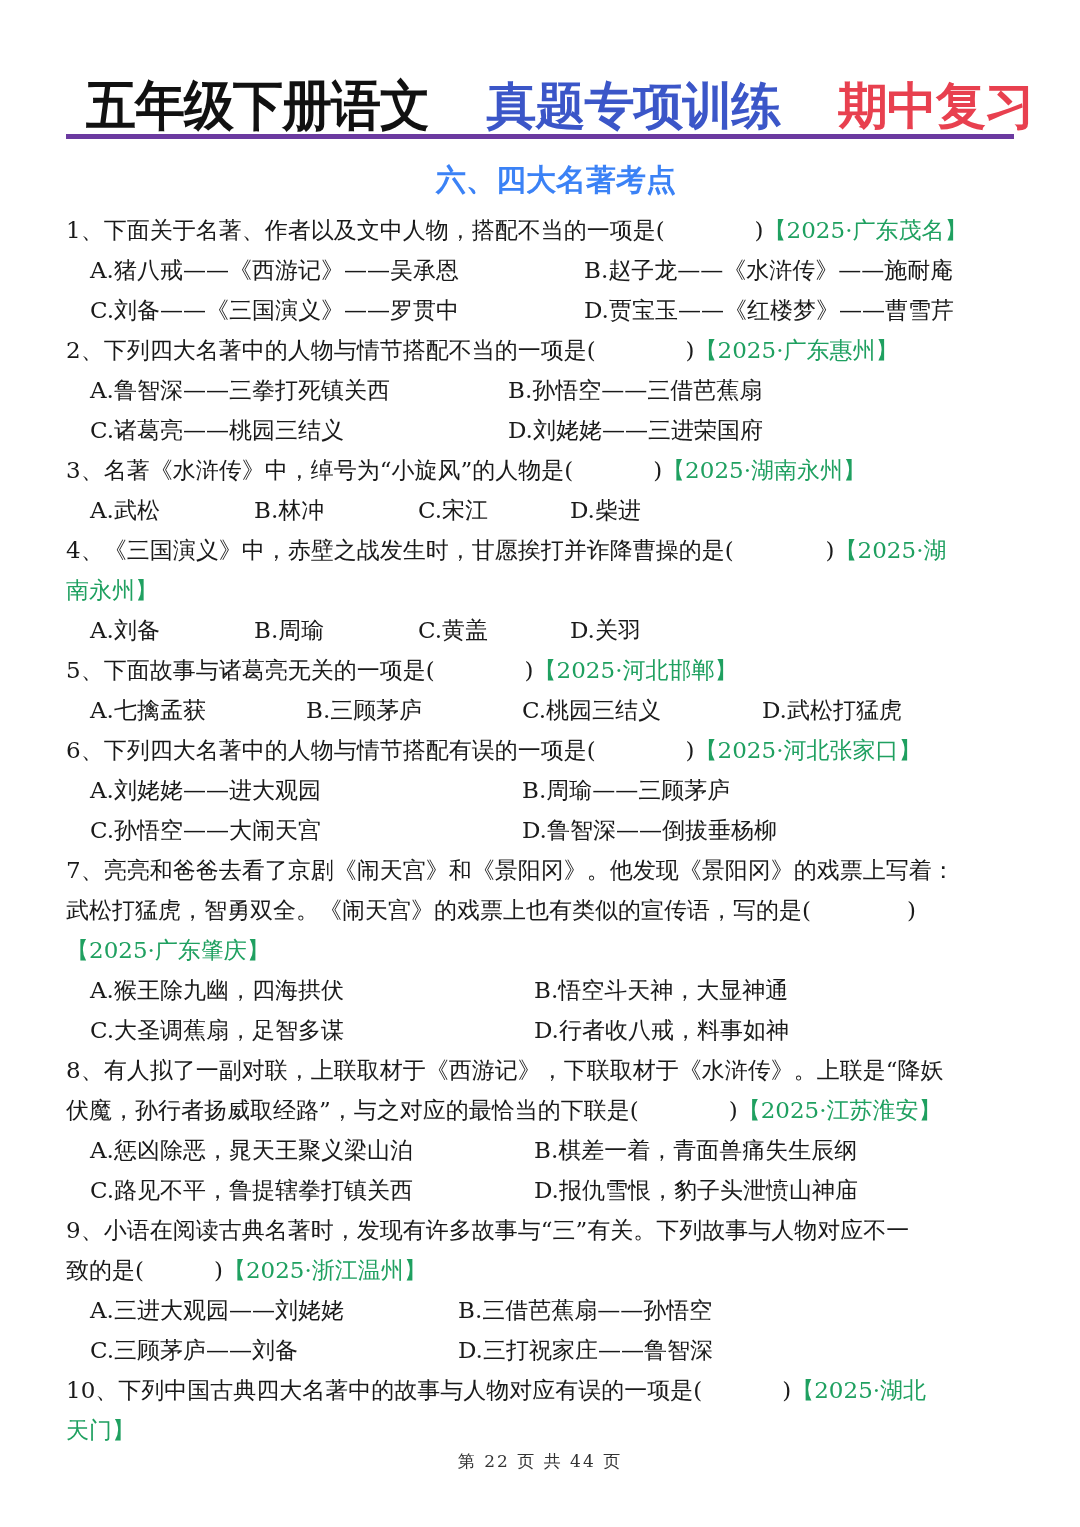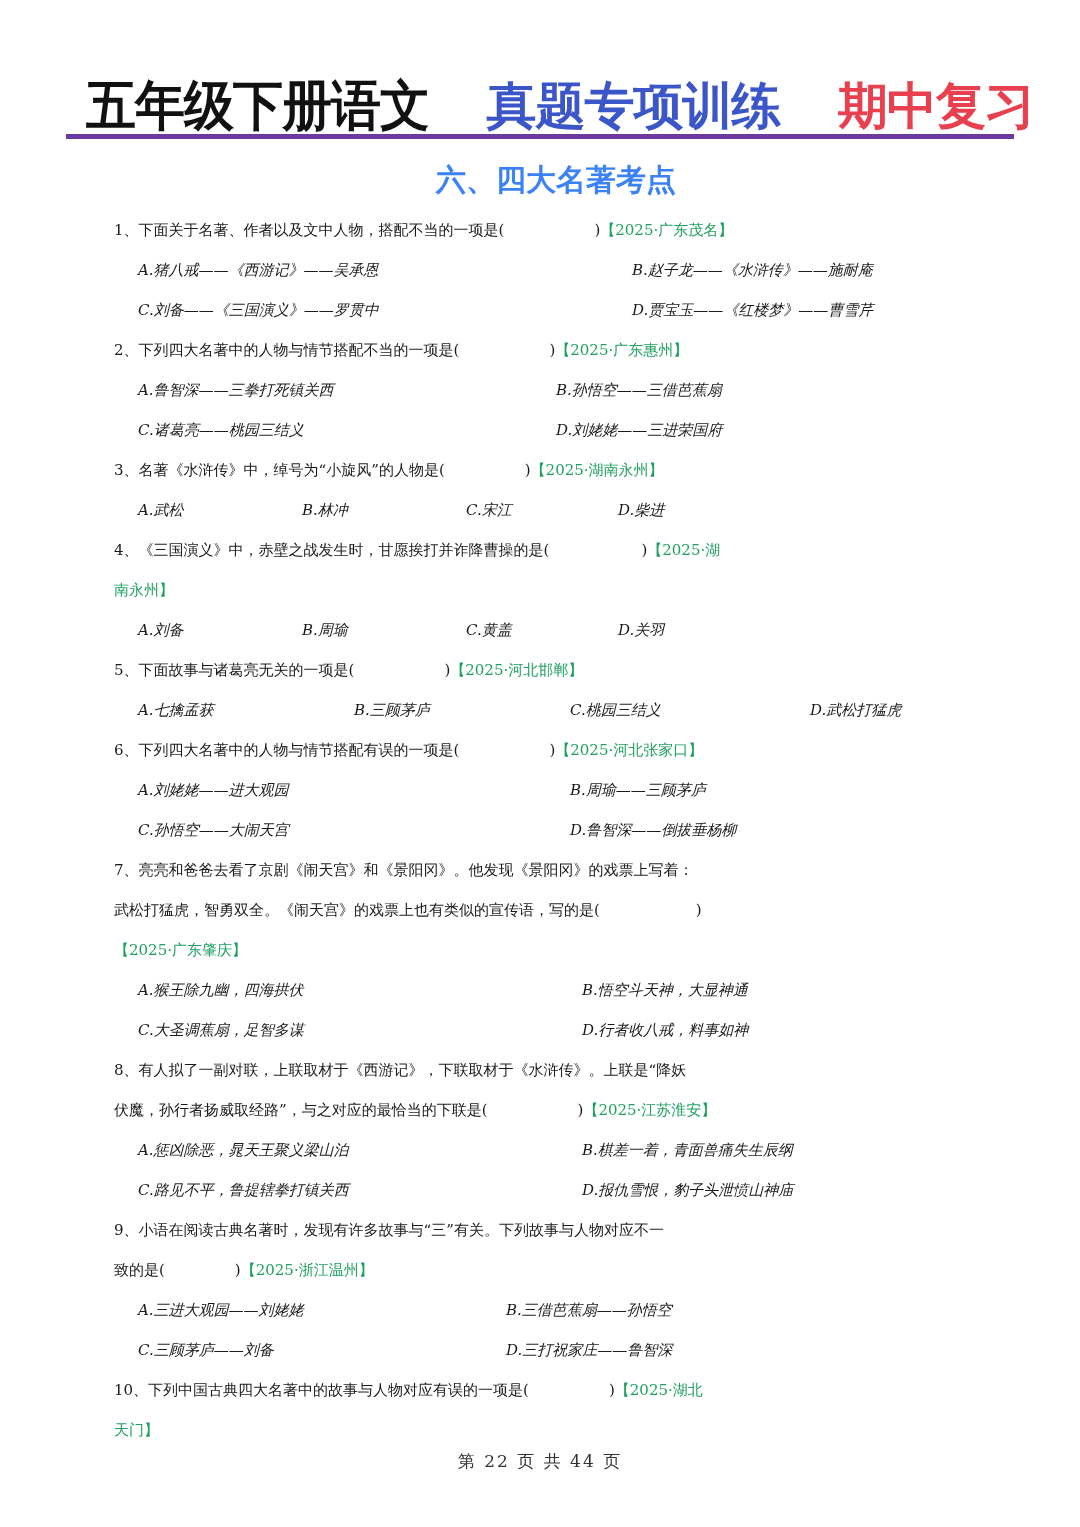--- a/index.html
+++ b/index.html
@@ -13,23 +13,23 @@
                  line-height:56px; letter-spacing:-1px; white-space:nowrap; }
   .seg-black { color:#111111; transform:scaleY(1.08); }
   .seg-red { color:#e8404f; }
   .seg-blue { color:#3b56c8; }
   .rule { position:absolute; left:66px; top:134px; width:948px; height:5px; background:#6b3aa0; }
 
   .section-title { position:absolute; left:16px; width:1080px; top:160px; text-align:center;
                    font-family:"DejaVu Sans", sans-serif; font-weight:bold; font-size:30px; color:#3b82f6; }
 
   .content { position:absolute; left:66px; top:210px; width:950px; }
-  .line { height:40px; line-height:40px; font-size:15px; white-space:nowrap; position:relative;margin-left:48px; }
+  .line { height:40px; line-height:40px; font-size:23px; white-space:nowrap; position:relative; }
   .line.q { }
-  .line.opt { padding-left:24px;font-style:italic; }
+  .line.opt { padding-left:24px; }
   .src { color:#1fa060; }
   .blank { display:inline-block; }
   .opt-item { display:inline-block; }
 
   .footer { position:absolute; left:0; width:1080px; top:1450px; text-align:center;
             font-size:17px; color:#333; letter-spacing:2px; }
 </style>
 </head>
 <body>
 

